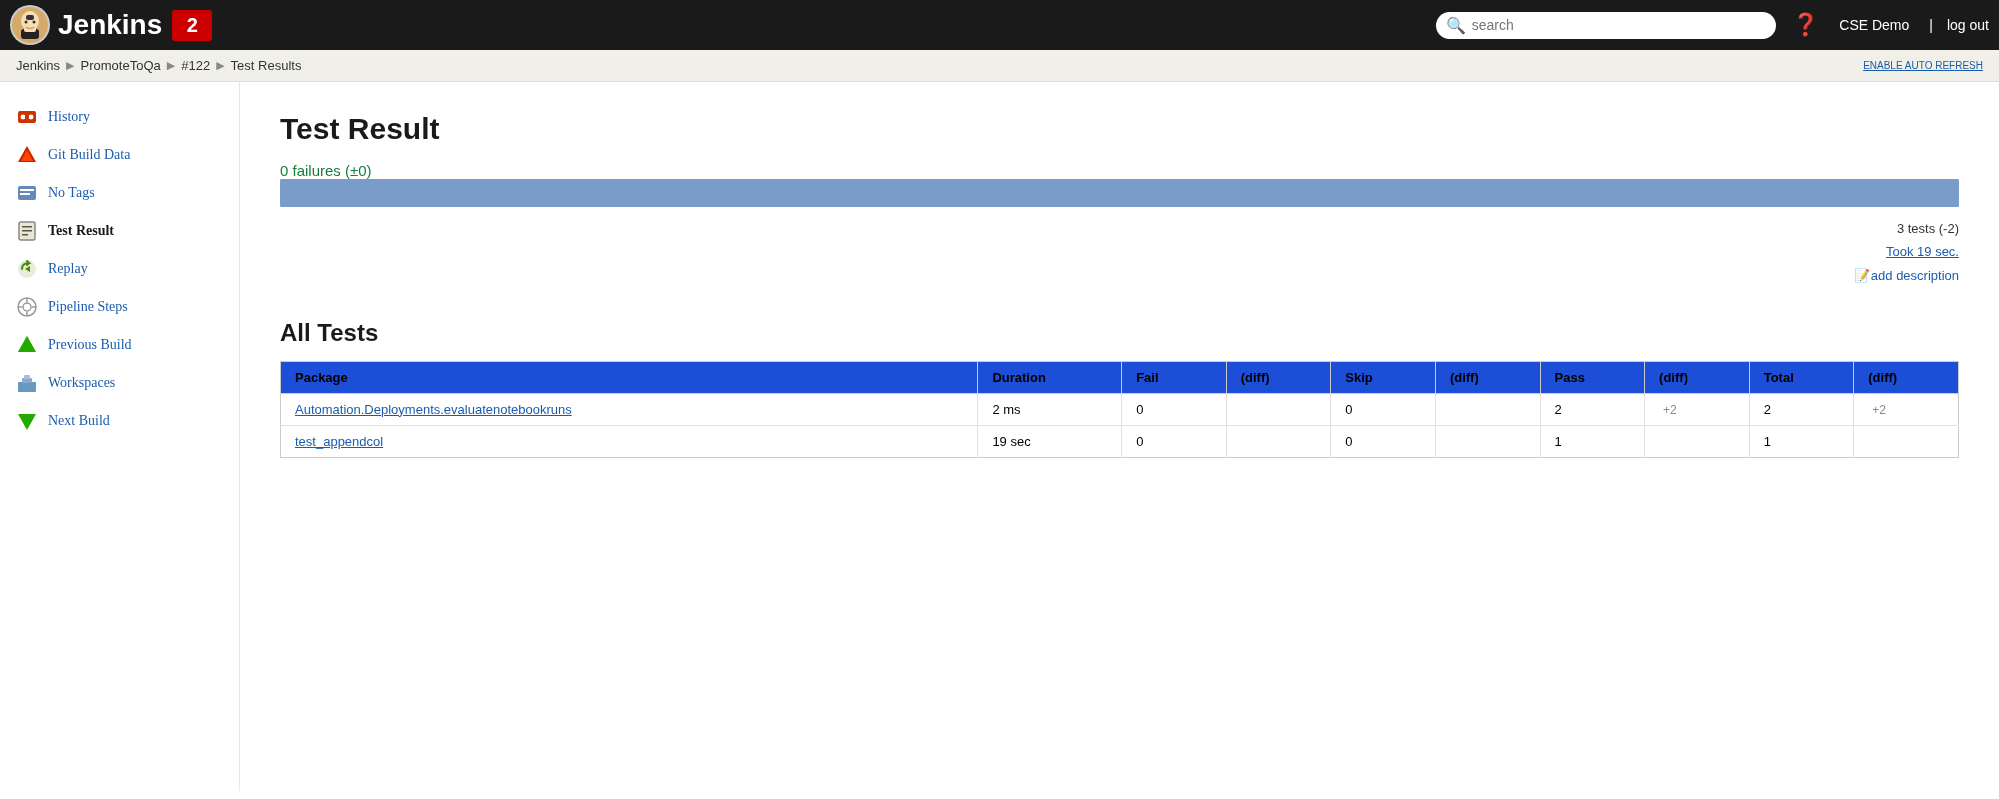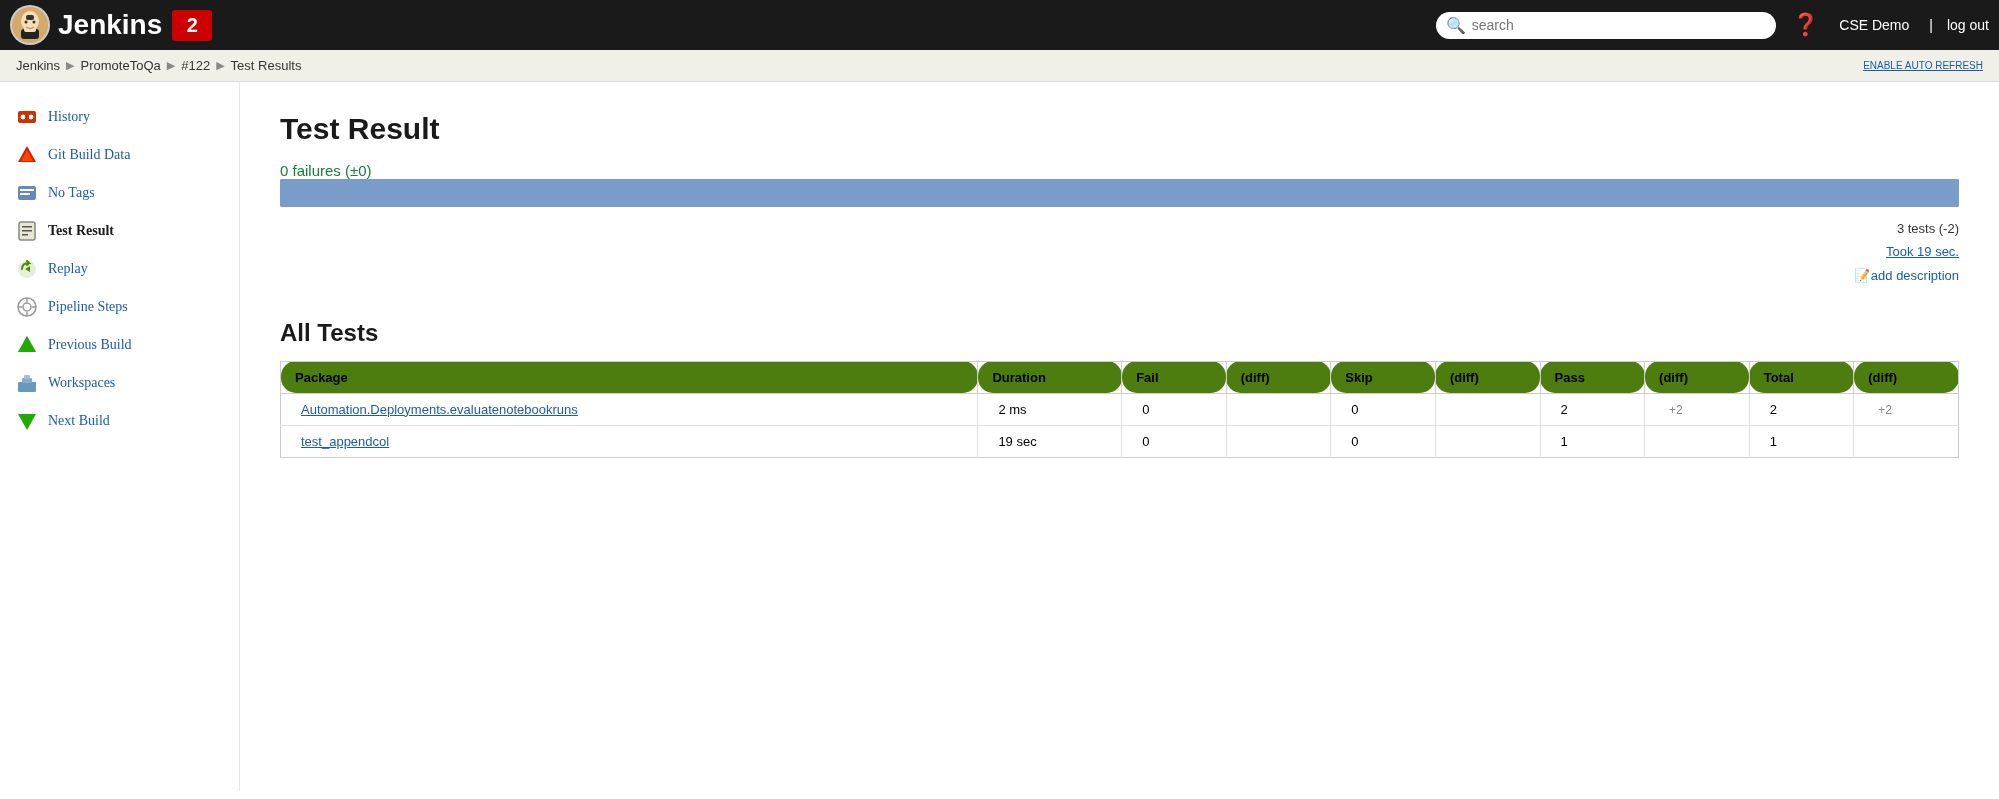--- a/index.html
+++ b/index.html
@@ -201,32 +201,31 @@
       color: #1a1a1a;
       margin-top: 36px;
       margin-bottom: 14px;
     }
     .tests-table {
       width: 100%;
       border-collapse: collapse;
       border: 1px solid #ccc;
     }
     .tests-table th {
-      background: #4d7c0f;
+      background: #1d4ed8;
       padding: 8px 14px;
       text-align: left;
       font-weight: bold;
       font-size: 13px;
       border-bottom: 1px solid #ccc;
       border-right: 1px solid #ccc;
-      border-radius: 15px;
     }
     .tests-table th:last-child { border-right: none; }
     .tests-table td {
-      padding: 8px 20px;
+      padding: 8px 14px;
       font-size: 13px;
       border-bottom: 1px solid #e0e0e0;
       border-right: 1px solid #e0e0e0;
     }
     .tests-table td:last-child { border-right: none; }
     .tests-table tr:last-child td { border-bottom: none; }
     .tests-table td a {
       color: #1a5cad;
       text-decoration: underline;
     }

